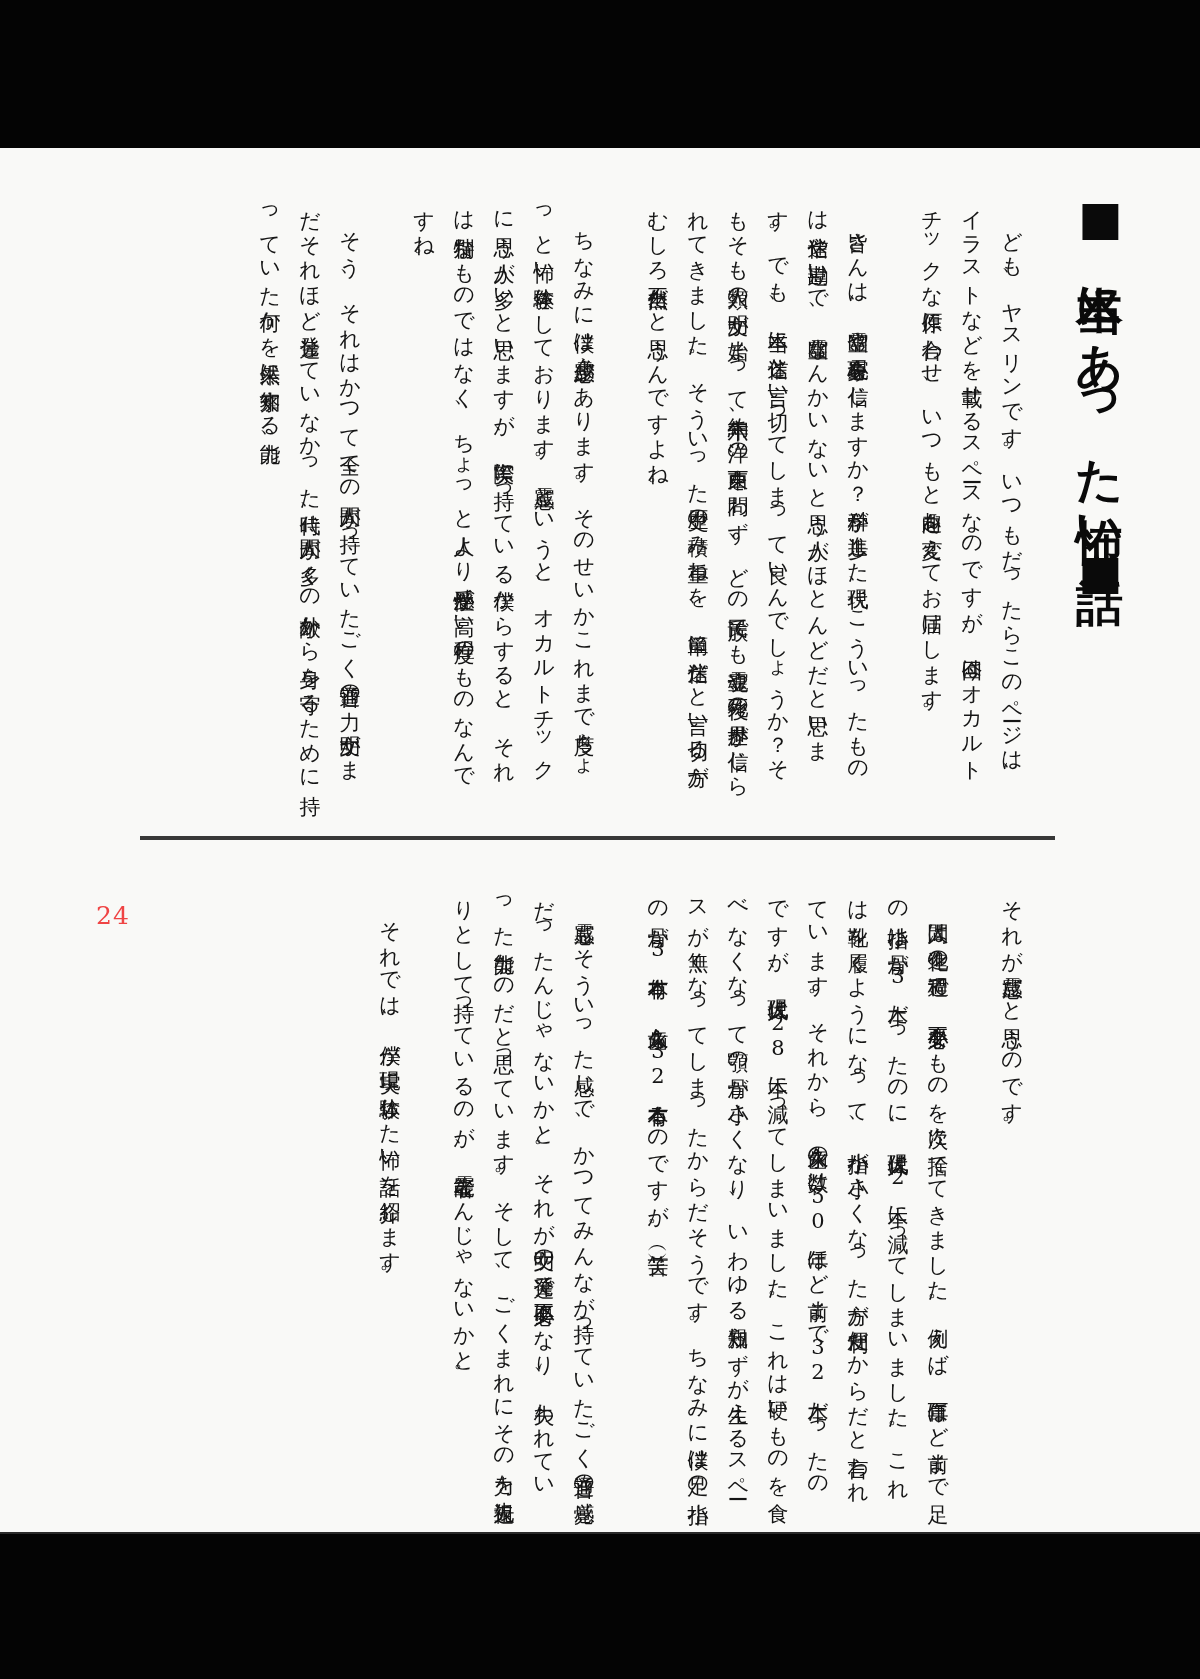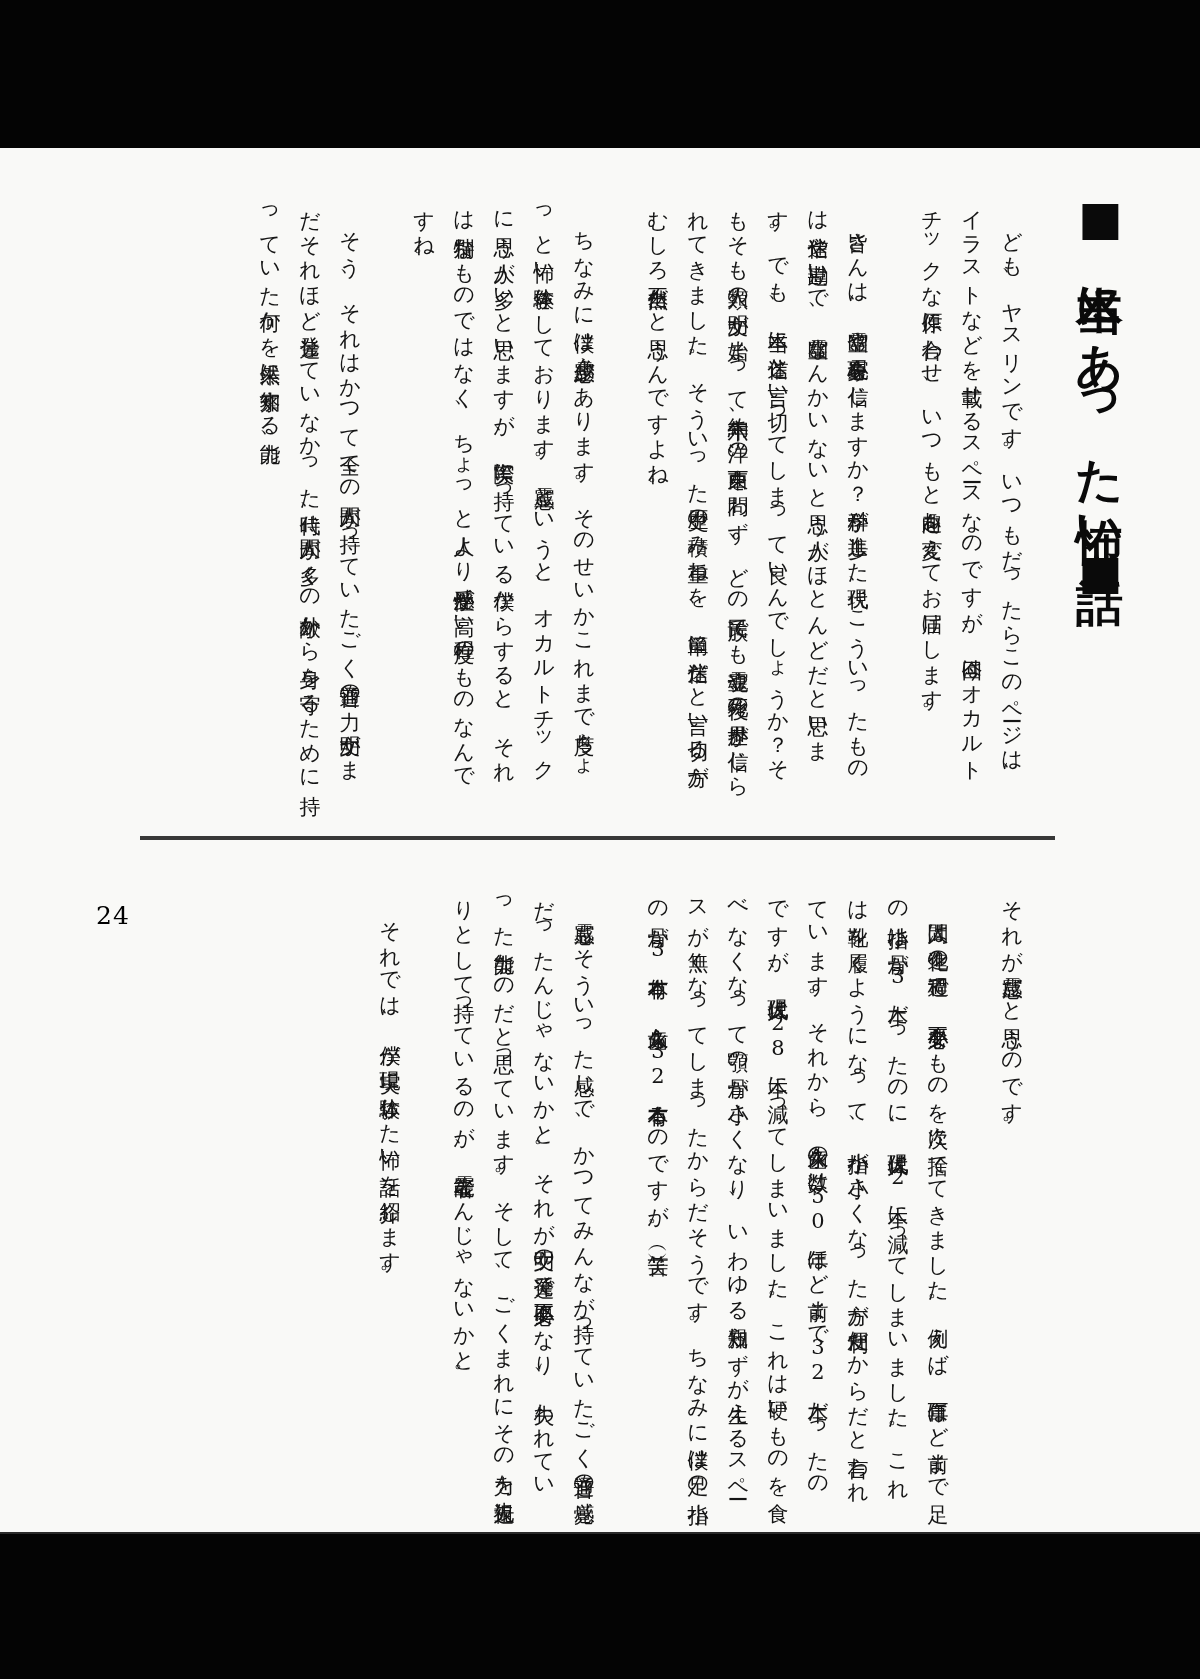--- a/index.html
+++ b/index.html
@@ -71,21 +71,21 @@
     height: 4px;
     background: #383838;
   }
 
   .page-number {
     position: absolute;
     left: 96px;
     top: 753px;             
     font-size: 25px;
     letter-spacing: 1px;
-    color: #000000;
+    color: #ef4444;
   }
 </style>
 </head>
 <body>
 
 <div class="bar top"></div>
 
 <div class="paper">
 
   <div class="page-title v">■本当にあった怖い話■</div>

